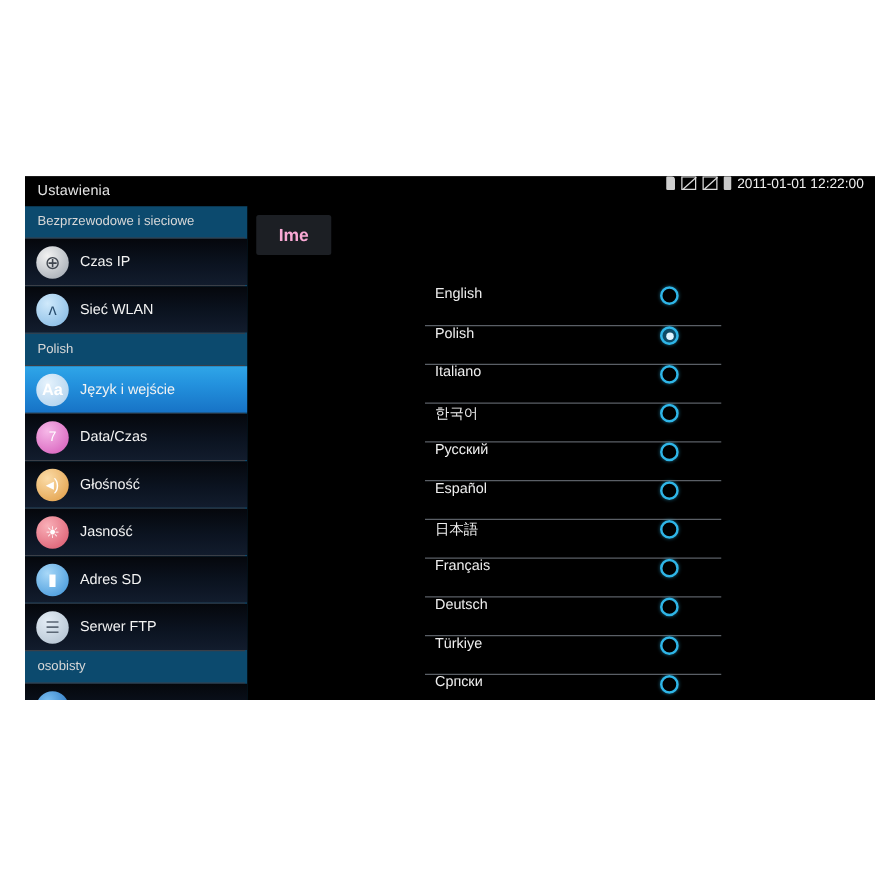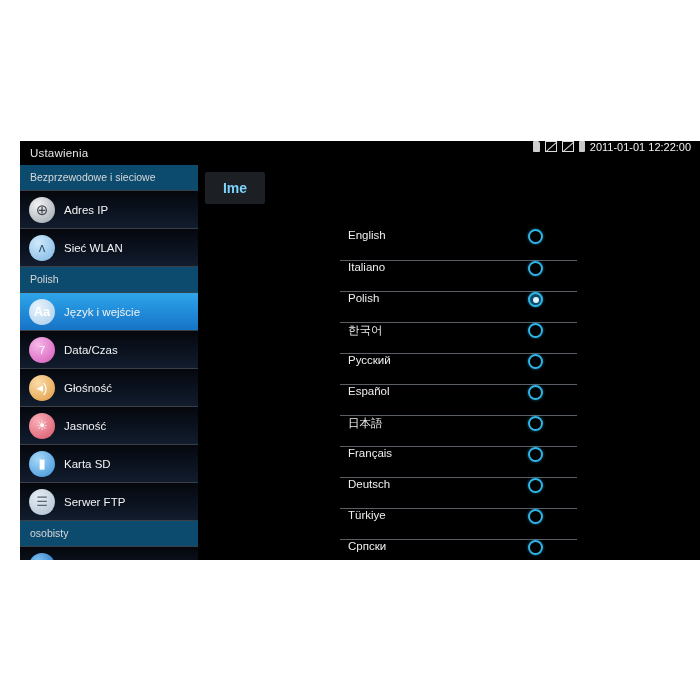--- a/index.html
+++ b/index.html
@@ -80,21 +80,21 @@
   .sico-bright{ background:radial-gradient(circle at 35% 30%,#f9b0b8,#d9546a); color:#fff; font-size:13px; }
   .sico-sd{ background:radial-gradient(circle at 35% 30%,#a8d8f8,#3b92d8); color:#fff; font-size:13px; }
   .sico-ftp{ background:radial-gradient(circle at 35% 30%,#e4edf6,#aebecd); color:#5b6775; font-size:13px; }
   .sico-mem{ background:radial-gradient(circle at 35% 30%,#7cc0f2,#1463b5); color:#fff; font-size:13px; }
 
   
   #content{ position:absolute; left:178px; top:24px; right:0; bottom:0; background:#000; }
   #tabbar{ position:absolute; left:7px; top:7px; }
   .tab{
     display:inline-block; min-width:60px; text-align:center;
-    padding:8px 14px; background:#1c1f24; color:#7dd3fc;
+    padding:8px 14px; background:#1c1f24; color:#f9a8d4;
     font-size:14px; font-weight:bold; border-radius:2px; cursor:pointer;
   }
 
   #lang-list{
     position:absolute; left:142px; top:64px; width:237px;
   }
   .lang-row{
     position:relative; height:31px; display:flex; align-items:flex-start;
     justify-content:space-between; cursor:pointer;
   }
@@ -125,21 +125,21 @@
       <span id="clock">2011-01-01 12:22:00</span>
       <span id="close-btn">✖</span>
     </div>
   </div>
 
   <div id="sidebar">
       <div class="side-group-label">Bezprzewodowe i sieciowe</div>
       <div class="side-sep"></div>
       <div class="side-item">
         <span class="sico sico-globe">⊕</span>
-        <span class="side-label">Adres IP</span>
+        <span class="side-label">Czas IP</span>
       </div>
       <div class="side-sep"></div>
       <div class="side-item">
         <span class="sico sico-wifi">ᴧ</span>
         <span class="side-label">Sieć WLAN</span>
       </div>
       <div class="side-sep"></div>
       <div class="side-group-label">Polish</div>
       <div class="side-sep"></div>
       <div class="side-item selected">
@@ -157,21 +157,21 @@
         <span class="side-label">Głośność</span>
       </div>
       <div class="side-sep"></div>
       <div class="side-item">
         <span class="sico sico-bright">☀</span>
         <span class="side-label">Jasność</span>
       </div>
       <div class="side-sep"></div>
       <div class="side-item">
         <span class="sico sico-sd">▮</span>
-        <span class="side-label">Karta SD</span>
+        <span class="side-label">Adres SD</span>
       </div>
       <div class="side-sep"></div>
       <div class="side-item">
         <span class="sico sico-ftp">☰</span>
         <span class="side-label">Serwer FTP</span>
       </div>
       <div class="side-sep"></div>
       <div class="side-group-label">osobisty</div>
       <div class="side-sep"></div>
       <div class="side-item">
@@ -183,32 +183,32 @@
   <div id="content">
     <div id="tabbar"><span class="tab">Ime</span></div>
     <div id="lang-list">
         <div class="lang-row">
           <span class="lang-name">English</span>
           <span class="radio">
             <span class="dot"></span>
           </span>
         </div>
         <div class="lang-row">
-          <span class="lang-name">Italiano</span>
-          <span class="radio">
-            <span class="dot"></span>
-          </span>
-        </div>
-        <div class="lang-row">
           <span class="lang-name">Polish</span>
           <span class="radio checked">
             <span class="dot"></span>
           </span>
         </div>
         <div class="lang-row">
+          <span class="lang-name">Italiano</span>
+          <span class="radio">
+            <span class="dot"></span>
+          </span>
+        </div>
+        <div class="lang-row">
           <span class="lang-name">한국어</span>
           <span class="radio">
             <span class="dot"></span>
           </span>
         </div>
         <div class="lang-row">
           <span class="lang-name">Русский</span>
           <span class="radio">
             <span class="dot"></span>
           </span>

